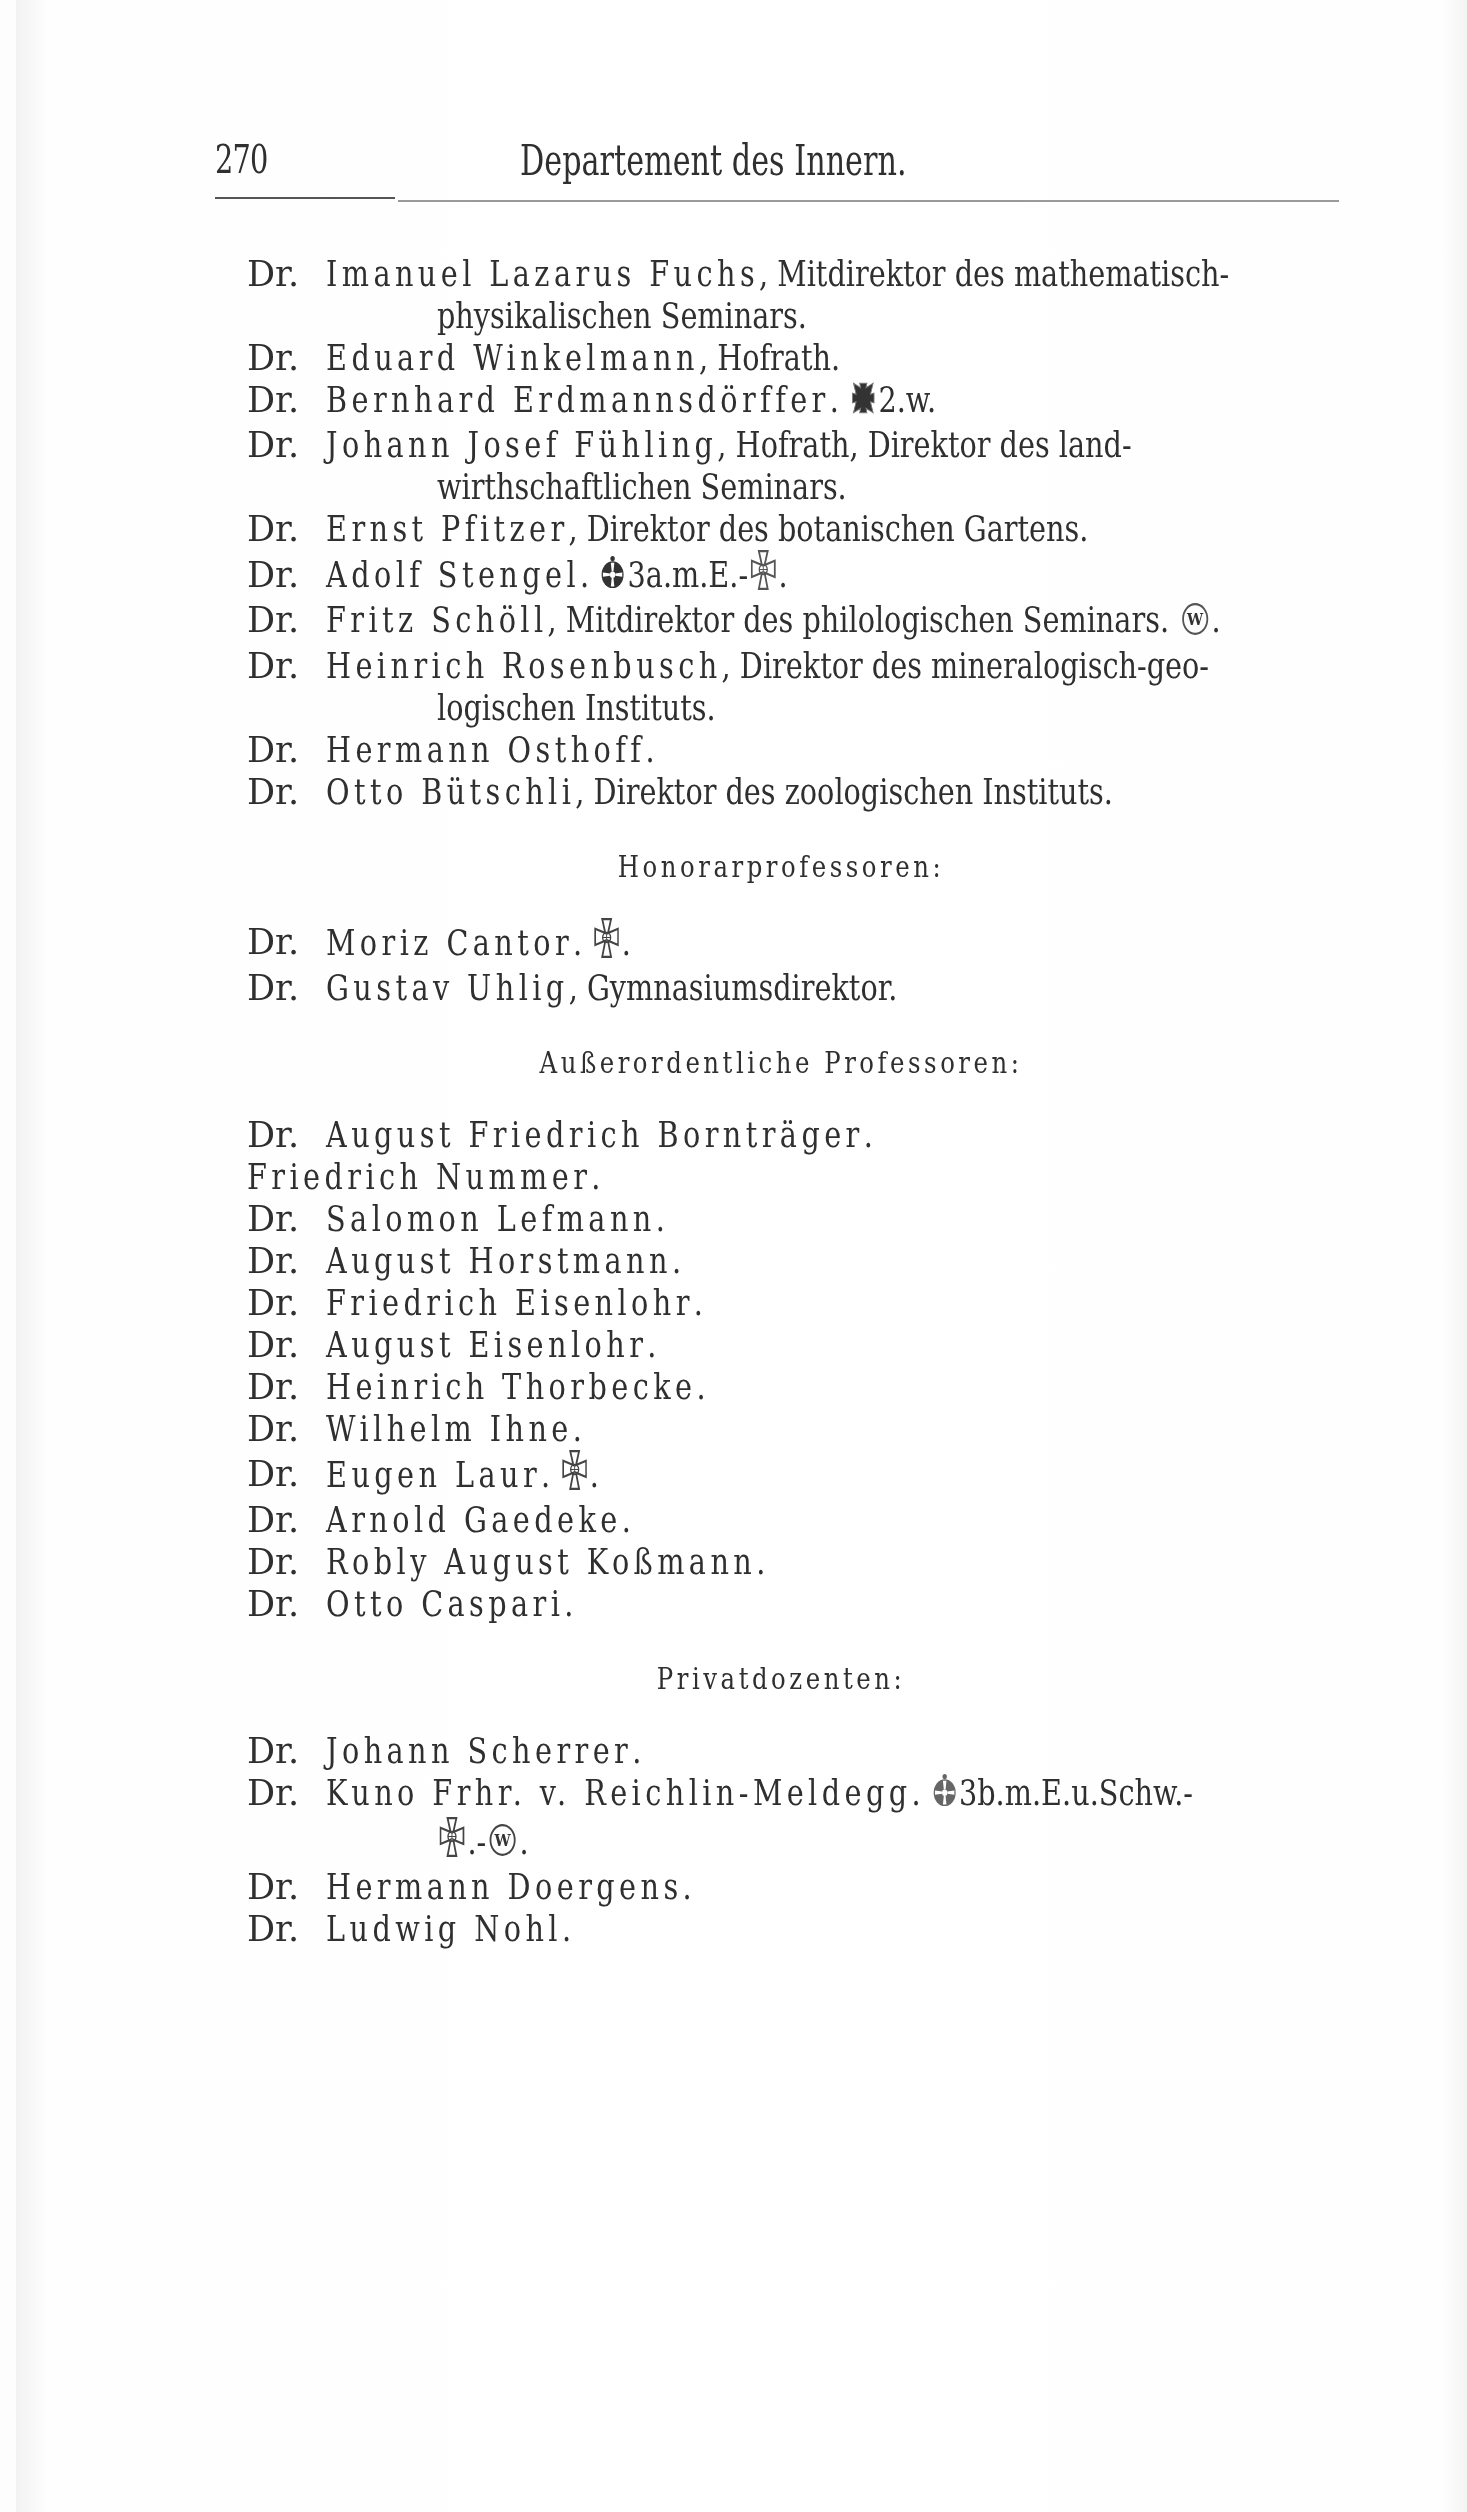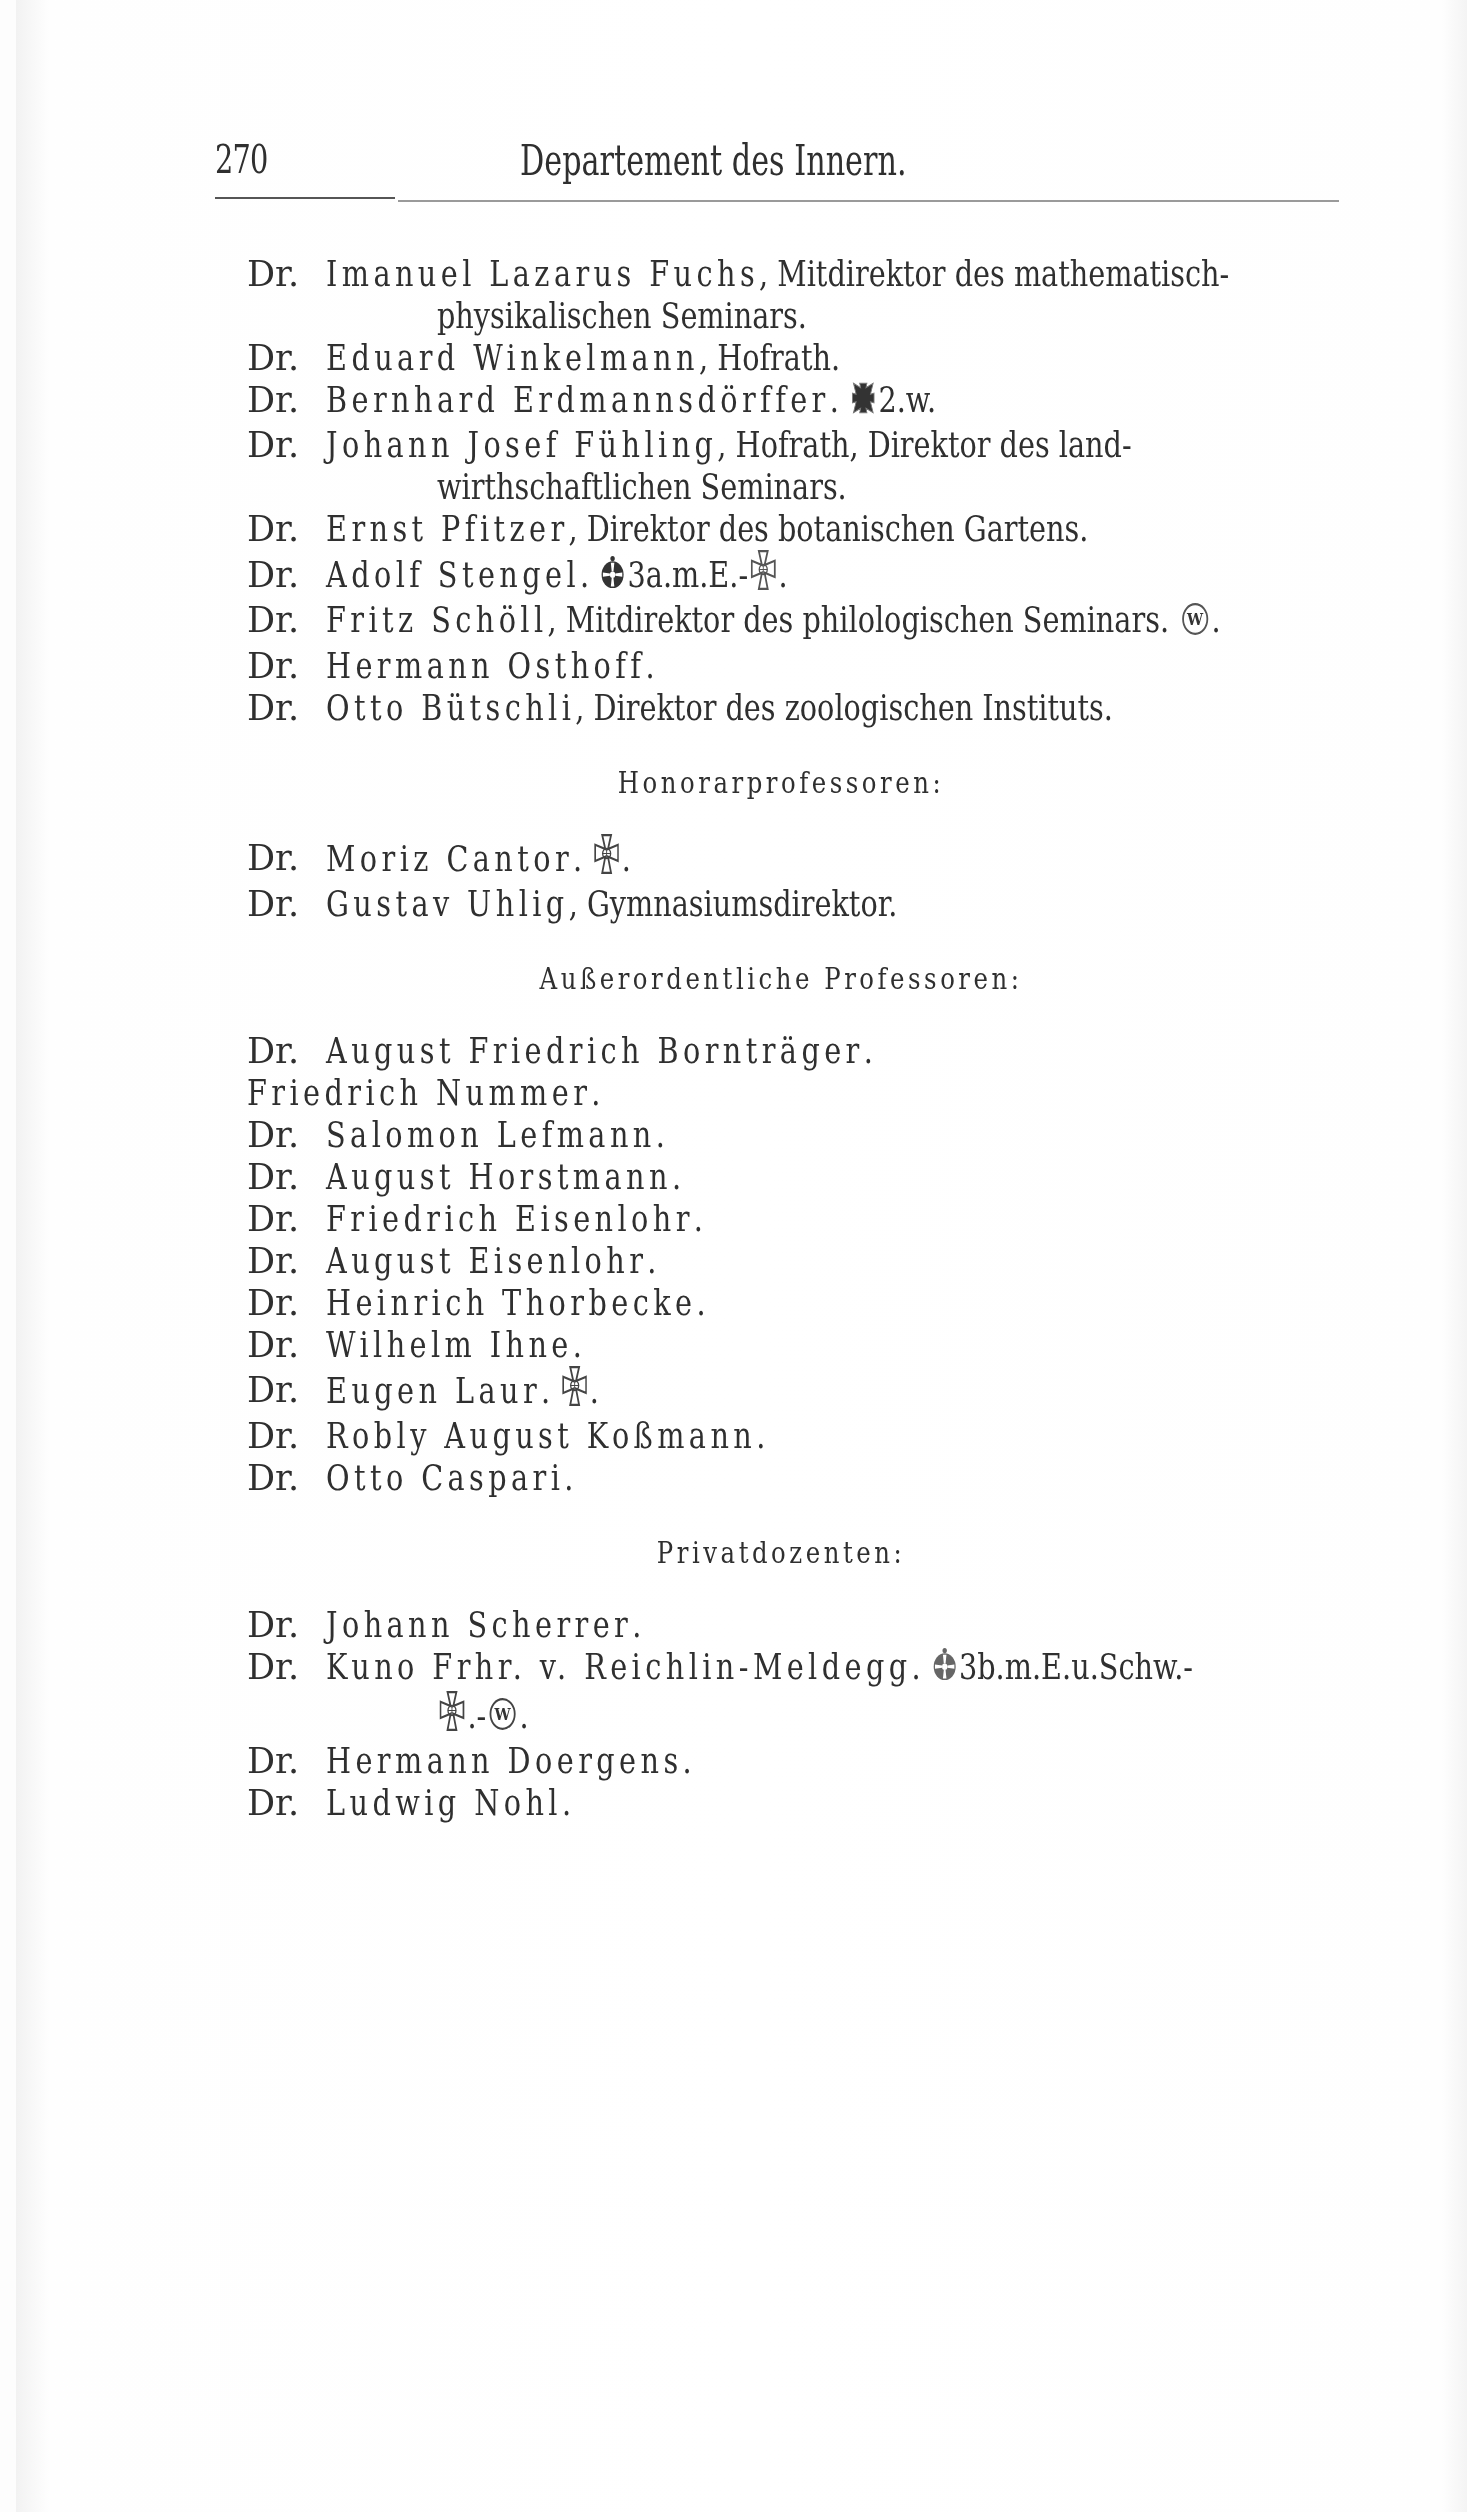--- a/index.html
+++ b/index.html
@@ -83,20 +83,24 @@
       </div>
       <div class="entry">
         <span class="dr">Dr.</span><span class="txt"><span class="spaced">Fritz Schöll</span><span>, Mitdirektor des philologischen Seminars.</span>
           <span class="icon"><svg width="34" height="34" viewBox="0 0 62 62" style="font-size:64px">
                 <circle cx="31" cy="31" r="27" fill="none" stroke="#555" stroke-width="4"></circle>
                 <text x="31" y="42" text-anchor="middle" font-size="32" font-weight="bold" fill="#333" font-family="DejaVu Serif, serif">W</text>
               </svg></span><span>.</span>
         </span>
       </div>
       <div class="entry">
+        <span class="dr">Dr.</span><span class="txt"><span class="spaced">Heinrich Rosenbusch</span><span>, Direktor des mineralogisch-geo-</span></span>
+        <span class="cont"><span class="txt">logischen Instituts.</span></span>
+      </div>
+      <div class="entry">
         <span class="dr">Dr.</span><span class="txt"><span class="spaced">Hermann Osthoff</span><span>.</span></span>
       </div>
       <div class="entry">
         <span class="dr">Dr.</span><span class="txt"><span class="spaced">Otto Bütschli</span><span>, Direktor des zoologischen Instituts.</span></span>
       </div>
     </div>
 
     <div>
       <div class="section-heading">Honorarprofessoren:</div>
       <div class="entry">
@@ -122,20 +126,21 @@
       <div class="entry"><span class="dr">Dr.</span><span class="txt"><span class="spaced">Friedrich Eisenlohr</span><span>.</span></span></div>
       <div class="entry"><span class="dr">Dr.</span><span class="txt"><span class="spaced">August Eisenlohr</span><span>.</span></span></div>
       <div class="entry"><span class="dr">Dr.</span><span class="txt"><span class="spaced">Heinrich Thorbecke</span><span>.</span></span></div>
       <div class="entry"><span class="dr">Dr.</span><span class="txt"><span class="spaced">Wilhelm Ihne</span><span>.</span></span></div>
       <div class="entry"><span class="dr">Dr.</span><span class="txt"><span class="spaced">Eugen Laur</span><span>.</span>
         <span class="icon"><svg width="30.5" height="40" viewBox="0 0 56 74">
                 <path d="M18 2 L38 2 L31 28 L54 20 L54 50 L31 42 L38 72 L18 72 L25 42 L2 50 L2 20 L25 28 Z" fill="none" stroke="#444" stroke-width="4"></path>
                 <circle cx="28" cy="36" r="9" fill="none" stroke="#444" stroke-width="3"></circle>
                 <path d="M28 27 L28 45 M19 36 L37 36" stroke="#444" stroke-width="2"></path>
               </svg></span><span>.</span></span></div>
+      <div class="entry"><span class="dr">Dr.</span><span class="txt"><span class="spaced">Arnold Gaedeke</span><span>.</span></span></div>
       <div class="entry"><span class="dr">Dr.</span><span class="txt"><span class="spaced">Robly August Koßmann</span><span>.</span></span></div>
       <div class="entry"><span class="dr">Dr.</span><span class="txt"><span class="spaced">Otto Caspari</span><span>.</span></span></div>
     </div>
 
     <div>
       <div class="section-heading">Privatdozenten:</div>
       <div class="entry"><span class="dr">Dr.</span><span class="txt"><span class="spaced">Johann Scherrer</span><span>.</span></span></div>
       <div class="entry">
         <span class="dr">Dr.</span><span class="txt"><span class="spaced">Kuno Frhr. v. Reichlin-Meldegg</span><span>.</span>
           <span class="icon"><svg width="29" height="36" viewBox="0 0 54 66">

